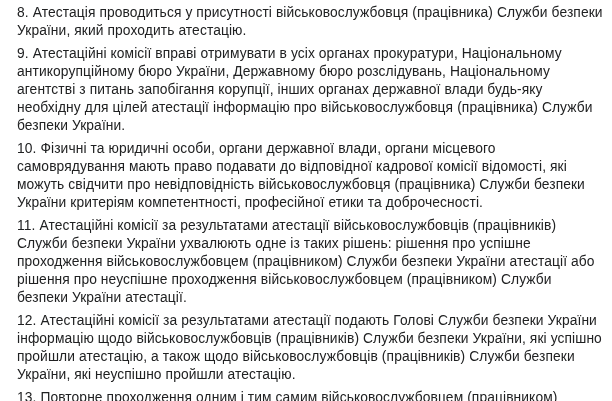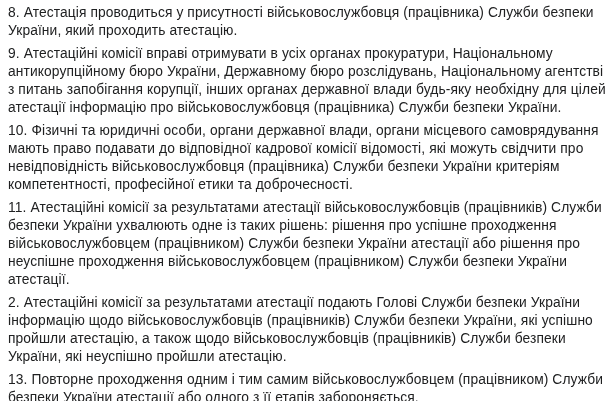--- a/index.html
+++ b/index.html
@@ -18,27 +18,27 @@
     width: 612px;
     height: 401px;
     padding: 4px 6px 0 8px;
     color: #202122;
     font-size: 13.8px;
     line-height: 18px;
     letter-spacing: 0.1px;
     text-rendering: optimizeLegibility;
   }
   .document-body p {
-    margin: 0 0 5px 0;
+    margin: 0 0 5px 9px;
     padding: 0;
   }
 </style>
 </head>
 <body>
 
 <main class="document-body">
   <p>8. Атестація проводиться у присутності військовослужбовця (працівника) Служби безпеки України, який проходить атестацію.</p>
   <p>9. Атестаційні комісії вправі отримувати в усіх органах прокуратури, Національному антикорупційному бюро України, Державному бюро розслідувань, Національному агентстві з питань запобігання корупції, інших органах державної влади будь-яку необхідну для цілей атестації інформацію про військовослужбовця (працівника) Служби безпеки України.</p>
   <p>10. Фізичні та юридичні особи, органи державної влади, органи місцевого самоврядування мають право подавати до відповідної кадрової комісії відомості, які можуть свідчити про невідповідність військовослужбовця (працівника) Служби безпеки України критеріям компетентності, професійної етики та доброчесності.</p>
   <p>11. Атестаційні комісії за результатами атестації військовослужбовців (працівників) Служби безпеки України ухвалюють одне із таких рішень: рішення про успішне проходження військовослужбовцем (працівником) Служби безпеки України атестації або рішення про неуспішне проходження військовослужбовцем (працівником) Служби безпеки України атестації.</p>
-  <p>2. Атестаційні комісії за результатами атестації подають Голові Служби безпеки України інформацію щодо військовослужбовців (працівників) Служби безпеки України, які успішно пройшли атестацію, а також щодо військовослужбовців (працівників) Служби безпеки України, які неуспішно пройшли атестацію.</p>
+  <p>12. Атестаційні комісії за результатами атестації подають Голові Служби безпеки України інформацію щодо військовослужбовців (працівників) Служби безпеки України, які успішно пройшли атестацію, а також щодо військовослужбовців (працівників) Служби безпеки України, які неуспішно пройшли атестацію.</p>
   <p>13. Повторне проходження одним і тим самим військовослужбовцем (працівником) Служби безпеки України атестації або одного з її етапів забороняється.</p>
 </main>
 
 </body></html>

